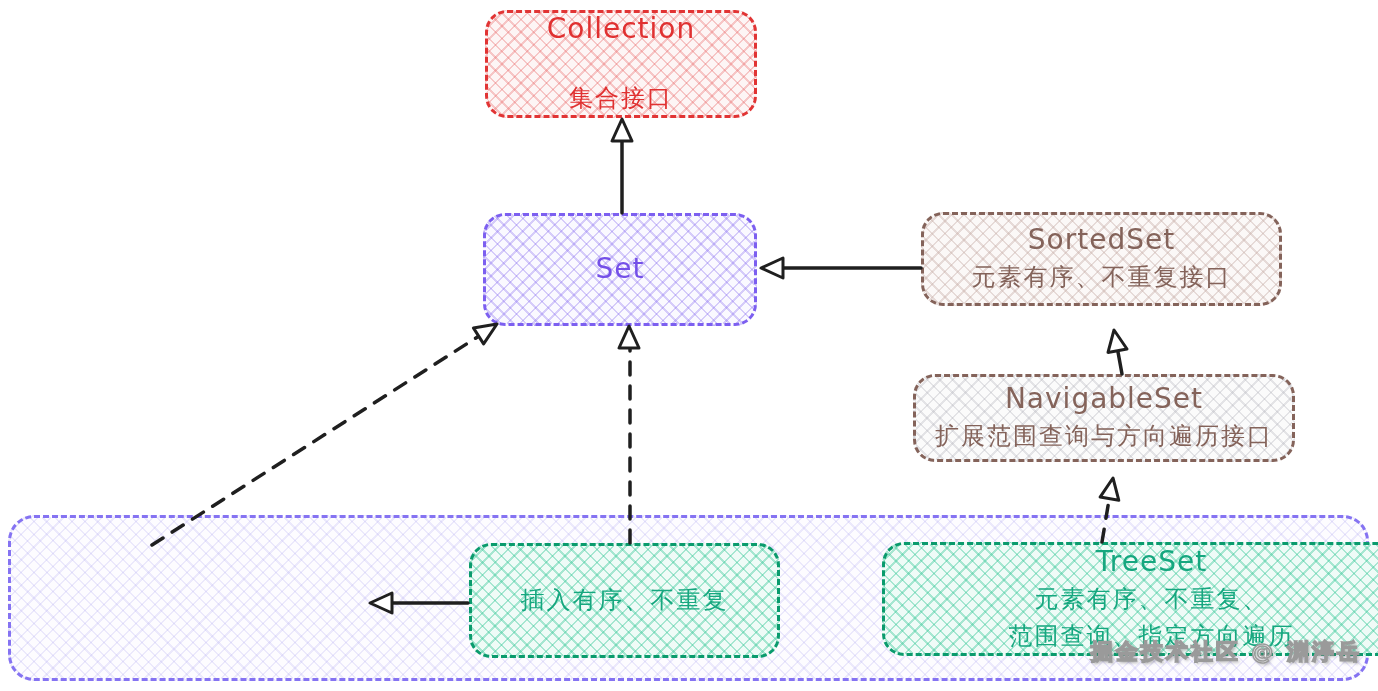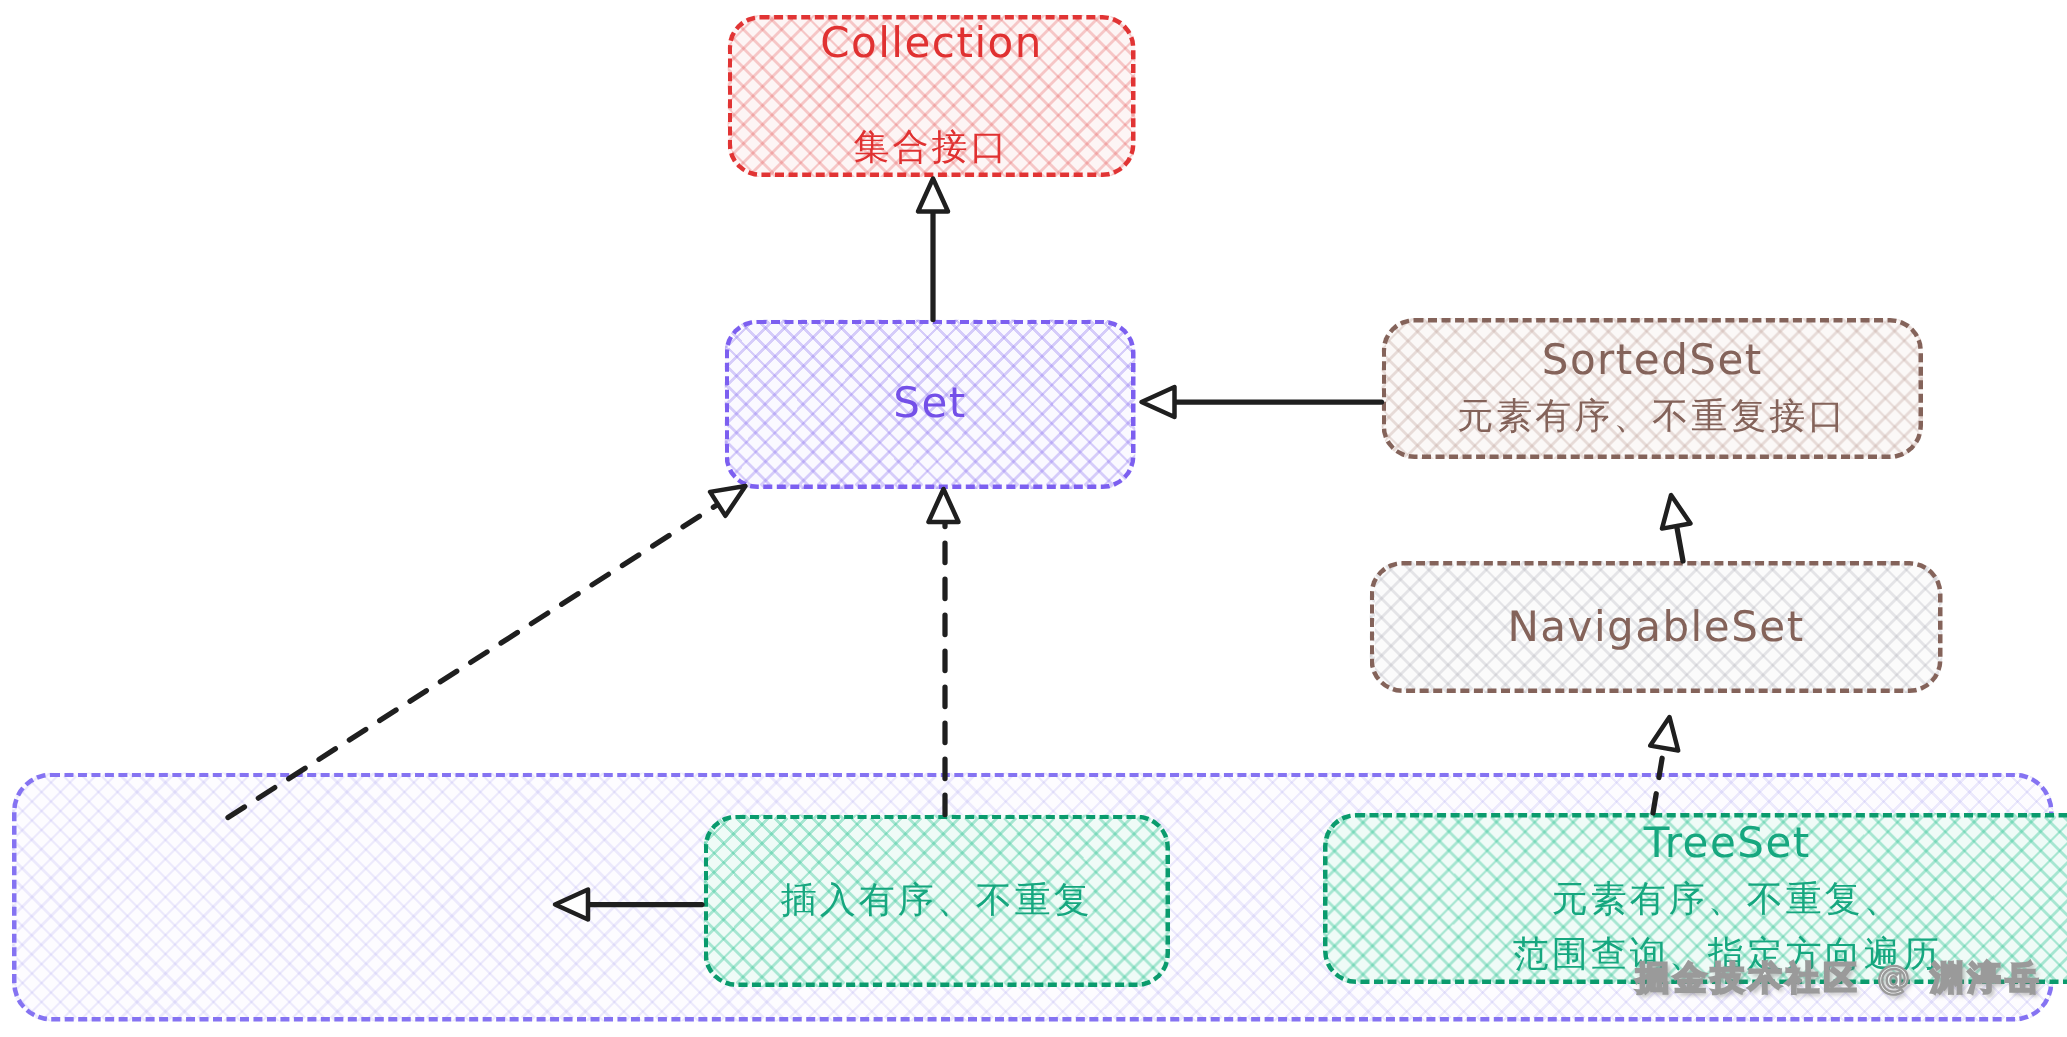--- a/index.html
+++ b/index.html
@@ -101,20 +101,21 @@
     <div class="title">Set</div>
   </div>
 
   <div class="node brown-pink" id="node-sortedset">
     <div class="title">SortedSet</div>
     <div class="sub">元素有序、不重复接口</div>
   </div>
 
   <div class="node brown-gray" id="node-navigableset">
     <div class="title">NavigableSet</div>
+    <div class="sub">扩展范围查询与方向遍历接口</div>
   </div>
 
 
   <div class="node green" id="node-linkedhashset">
     <div class="sub">插入有序、不重复</div>
   </div>
 
   <div class="node green" id="node-treeset">
     <div class="title">TreeSet</div>
     <div class="sub">元素有序、不重复、</div>

